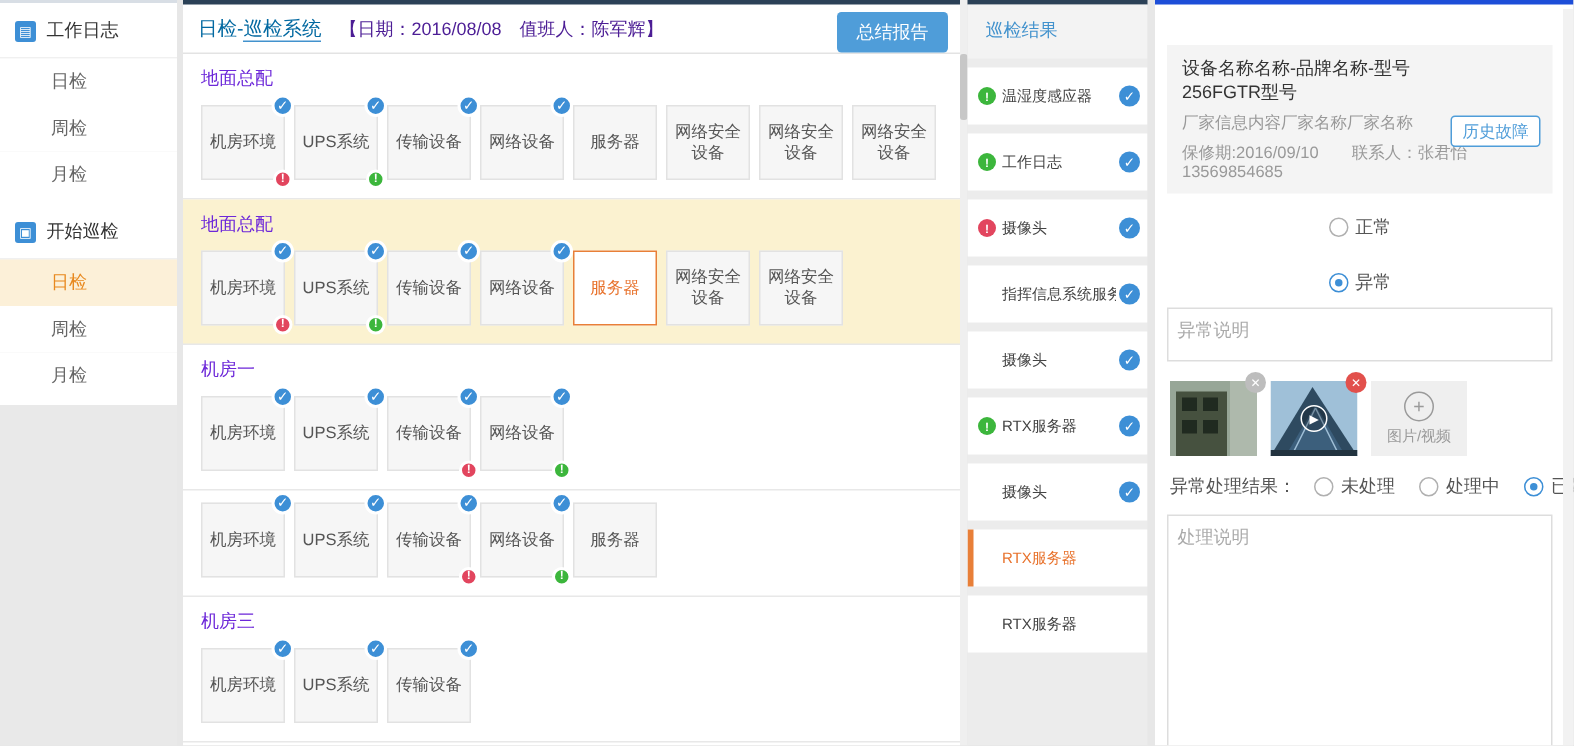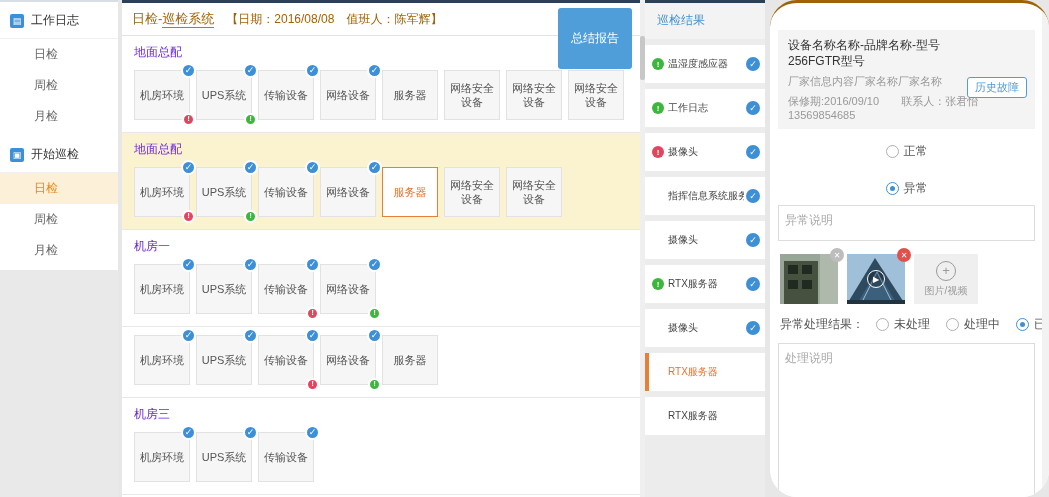--- a/index.html
+++ b/index.html
@@ -11,24 +11,24 @@
   .sidebar{left:0;width:118px;background:#e9e9e9;border-top:2px solid #d8dee5;}
   .sb-header{display:flex;align-items:center;gap:7px;padding:10px 10px 9px;color:#333;background:#fff;border-bottom:1px solid #f0f0f0;}
   .sb-icon{width:14px;height:14px;background:#3d8fd6;color:#fff;font-size:9px;line-height:14px;text-align:center;border-radius:2px;flex:0 0 14px;}
   .sb-item{padding:7px 10px 7px 34px;color:#666;background:#fff;cursor:pointer;}
   .sb-item.active{background:#fcf0d8;color:#e8891f;}
   .sb-gap{height:4px;background:#fff;}
 
   
   .main{left:122px;width:518px;background:#fff;border-top:3px solid #2b4157;}
   .m-header{position:relative;height:33px;border-bottom:1px solid #e3e3e3;display:flex;align-items:center;padding:0 10px;}
-  .m-title{color:#a16207;font-size:13px;margin-right:12px;white-space:nowrap;}
+  .m-title{color:#0369a1;font-size:13px;margin-right:12px;white-space:nowrap;}
   .m-title .uline{border-bottom:1px solid #4292cd;padding-bottom:1px;cursor:pointer;}
-  .m-meta{color:#a16207;white-space:nowrap;}
-  .report-btn{position:absolute;right:8px;top:5px;background:#4f9dd9;color:#fff;border:none;border-radius:3px;padding:22px 13px;font-size:12px;cursor:pointer;font-family:inherit;}
+  .m-meta{color:#4c1d95;white-space:nowrap;}
+  .report-btn{position:absolute;right:8px;top:5px;background:#4f9dd9;color:#fff;border:none;border-radius:3px;padding:5px 13px;font-size:12px;cursor:pointer;font-family:inherit;}
   .group{padding:8px 12px 12px;border-bottom:1px solid #e8e8e8;}
   .group.hl{background:#fbf2d0;}
   .g-name{color:#6d28d9;margin-bottom:9px;}
   .g-cards{display:flex;gap:6px;}
   .card{position:relative;width:56px;height:50px;background:#f6f6f6;border:1px solid #e2e2e2;display:flex;align-items:center;justify-content:center;text-align:center;font-size:11px;color:#555;line-height:1.3;padding:2px;cursor:pointer;}
   .card.selected{background:#fff;border-color:#e87f38;color:#e8722c;}
   .badge{position:absolute;border-radius:50%;color:#fff;display:flex;align-items:center;justify-content:center;}
   .badge.check{top:-8px;right:-7px;width:15px;height:15px;background:#3d8fd6;border:2px solid #fff;font-size:9px;}
   .badge.excl{bottom:-7px;right:-6px;width:13px;height:13px;border:2px solid #fff;font-size:8px;font-weight:bold;}
   .badge.red{background:#e2455e;}
@@ -42,21 +42,21 @@
   .r-item{position:relative;background:#fff;height:38px;display:flex;align-items:center;padding:0 5px 0 7px;margin-bottom:6px;color:#444;cursor:pointer;}
   .r-item.selected{border-left:4px solid #e87f38;color:#e8722c;padding-left:3px;}
   .r-status{width:12px;height:12px;border-radius:50%;color:#fff;font-size:8px;font-weight:bold;display:flex;align-items:center;justify-content:center;margin-right:4px;flex:0 0 12px;}
   .r-status.green{background:#3cb63c;}
   .r-status.red{background:#e2455e;}
   .r-status.none{background:transparent;}
   .r-label{font-size:10px;white-space:nowrap;overflow:hidden;flex:1;}
   .r-check{margin-left:2px;width:14px;height:14px;border-radius:50%;background:#3d8fd6;color:#fff;font-size:9px;display:flex;align-items:center;justify-content:center;flex:0 0 14px;}
 
   
-  .detail{left:770px;width:279px;background:#fff;border-top:3px solid #a16207;padding:0 14px 0 8px;border-radius:27px;}
+  .detail{left:770px;width:279px;background:#fff;border-top:3px solid #1d4ed8;padding:0 14px 0 8px;}
   .d-track{position:absolute;right:0;top:3px;width:7px;height:494px;background:#f2f2f2;}
   .info-box{position:relative;background:#f4f4f4;padding:8px 10px;margin-top:27px;}
   .info-title{color:#333;font-size:12px;padding-right:56px;line-height:1.3;}
   .hist-btn{position:absolute;right:8px;top:8px;background:#fff;border:1px solid #4f9dd9;color:#4f9dd9;font-size:11px;padding:2px 7px;border-radius:3px;cursor:pointer;font-family:inherit;white-space:nowrap;margin-top:39px;}
   .info-line{color:#999;font-size:11px;margin-top:5px;}
   .info-line .sep{display:inline-block;width:22px;}
   .radio-row{display:flex;align-items:center;gap:20px;margin:14px 4px 8px;flex-direction:column;}
   .radio{display:inline-flex;align-items:center;gap:5px;color:#555;cursor:pointer;}
   .rdot{width:13px;height:13px;border:1px solid #b0b0b0;border-radius:50%;background:#fff;position:relative;flex:0 0 13px;}
   .radio.checked .rdot{border-color:#3d8fd6;}

